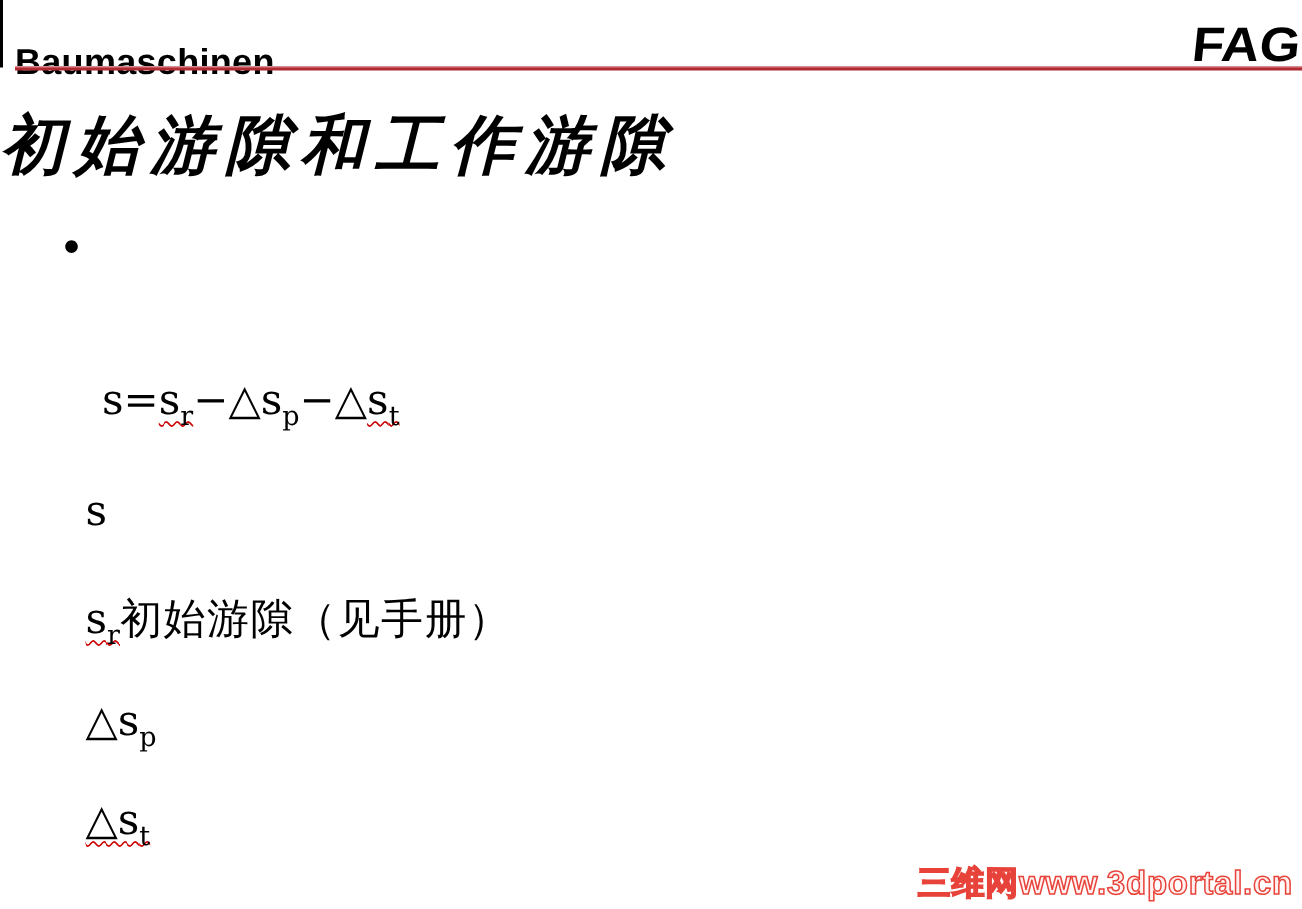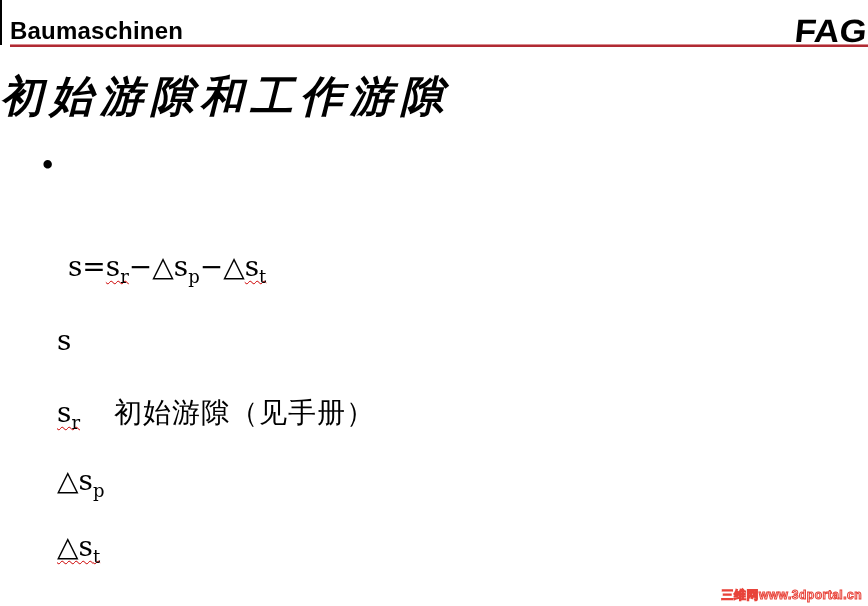--- a/index.html
+++ b/index.html
@@ -21,21 +21,21 @@
 
   
   .edge-bar {
     position: absolute;
     left: 0; top: 0;
     width: 2px; height: 45px;
     background: #000;
   }
   .header-title {
     position: absolute;
-    left: 10px; top: 17px;
+    left: 10px; top: 28px;
     font-size: 24px;
     font-weight: bold;
     letter-spacing: 0.2px;
     color: var(--text-black);
     white-space: nowrap;
   }
   .logo {
     position: absolute;
     right: 3px; top: 9px;
     font-size: 35px;
@@ -114,30 +114,30 @@
     position: absolute;
     left: 57px;
     display: flex;
     align-items: baseline;
     font-family: "DejaVu Serif", "Liberation Serif", serif;
     font-size: 28px;
     white-space: nowrap;
   }
   .def-row .def-text { letter-spacing: 1px; }
   .row-1 { top: 324px; } .row-1 .def-symbol { margin-right: 16px; }
-  .row-2 { top: 394px; } .row-2 .def-symbol { margin-right: 34px; }
+  .row-2 { top: 394px; } .row-2 .def-symbol { }
   .row-3 { top: 464px; } .row-3 .def-symbol { }
   .row-4 { top: 530px; } .row-4 .def-symbol { margin-right: 24px; }
 
   
   .watermark {
     position: absolute;
     right: 6px; bottom: 2px;
     font-family: "Liberation Sans", sans-serif;
-    font-size: 12px;
+    font-size: 22px;
     font-weight: 800;
     letter-spacing: 0.5px;
     color: #fff1ef;
     -webkit-text-stroke: 1px var(--watermark-red);
     white-space: nowrap;
   }
 </style>
 </head>
 <body>
 

